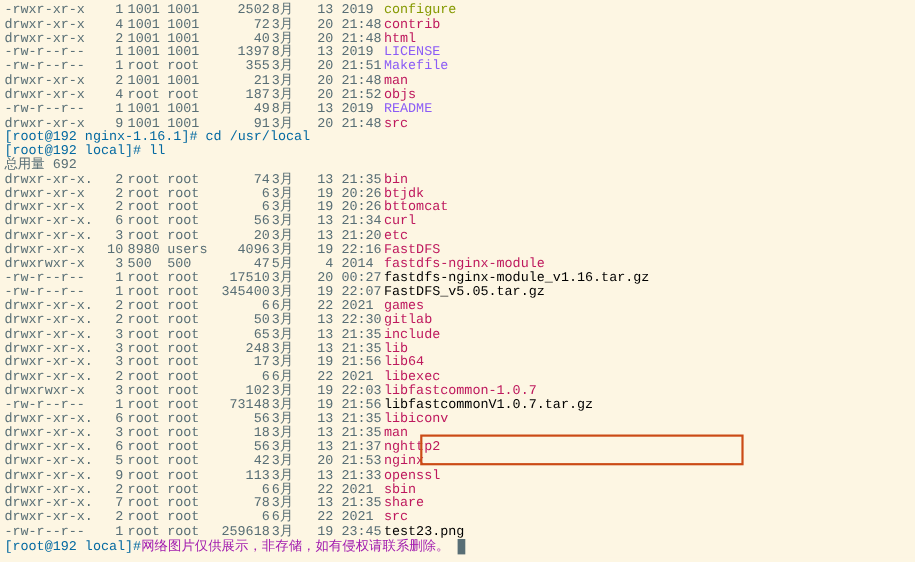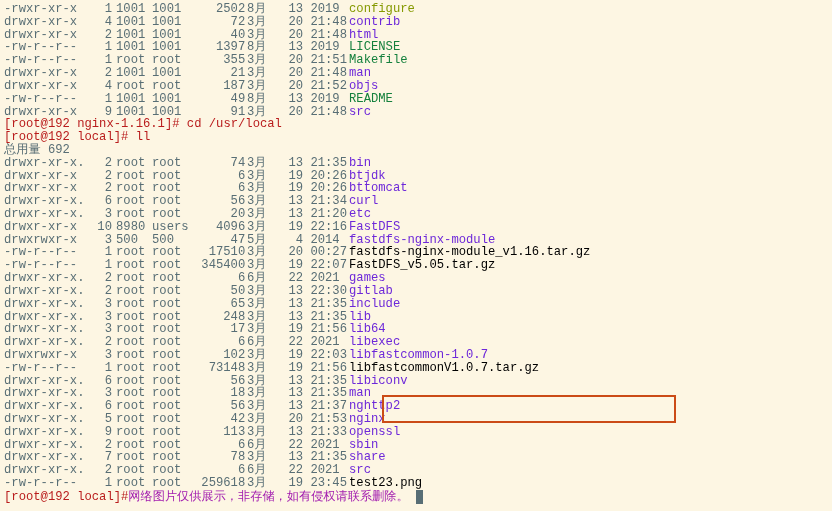--- a/index.html
+++ b/index.html
@@ -4,25 +4,25 @@
 <style>
   html,body{margin:0;padding:0;background:#fdf6e3;font-family:"Courier New",monospace;font-size:12.2px;line-height:1.05;color:#586e75;}
   .term{padding:3px 4px;white-space:pre;}
   .row span.perm{display:inline-block;width:82px;}
   .row span.links{display:inline-block;text-align:right;width:26px;}
   .row span.owner{display:inline-block;width:36px;margin-left:4px;}
   .row span.grp{display:inline-block;width:42px;}
   .row span.size{display:inline-block;text-align:right;width:50px;}
   .row span.date{display:inline-block;width:100px;margin-left:3px;}
   .row span.name{margin-left:2px;}
-  .c-dir{color:#6d28d9;}
+  .c-dir{color:#be185d;}
   .c-exec{color:#859900;}
   .c-arch{color:#000000;}
-  .c-plain{color:#15803d;}
-  .prompt{color:#b91c1c;}
+  .c-plain{color:#8b5cf6;}
+  .prompt{color:#0369a1;}
   .highlight-box{position:absolute;border:2px solid #cb4b16;pointer-events:none;}
   .watermark{color:#a21caf;}
   .cursor{display:inline-block;width:7px;height:14px;background:#586e75;vertical-align:middle;}
 </style>
 </head>
 <body>
 
 <div class="term" id="term"><div class="row"><span class="perm">-rwxr-xr-x</span><span class="links"> 1</span><span class="owner">1001</span><span class="grp">1001 </span><span class="size">   2502</span><span class="date">8月   13 2019</span><span class="name c-exec">configure</span></div><div class="row"><span class="perm">drwxr-xr-x</span><span class="links"> 4</span><span class="owner">1001</span><span class="grp">1001 </span><span class="size">     72</span><span class="date">3月   20 21:48</span><span class="name c-dir">contrib</span></div><div class="row"><span class="perm">drwxr-xr-x</span><span class="links"> 2</span><span class="owner">1001</span><span class="grp">1001 </span><span class="size">     40</span><span class="date">3月   20 21:48</span><span class="name c-dir">html</span></div><div class="row"><span class="perm">-rw-r--r--</span><span class="links"> 1</span><span class="owner">1001</span><span class="grp">1001 </span><span class="size">   1397</span><span class="date">8月   13 2019</span><span class="name c-plain">LICENSE</span></div><div class="row"><span class="perm">-rw-r--r--</span><span class="links"> 1</span><span class="owner">root</span><span class="grp">root </span><span class="size">    355</span><span class="date">3月   20 21:51</span><span class="name c-plain">Makefile</span></div><div class="row"><span class="perm">drwxr-xr-x</span><span class="links"> 2</span><span class="owner">1001</span><span class="grp">1001 </span><span class="size">     21</span><span class="date">3月   20 21:48</span><span class="name c-dir">man</span></div><div class="row"><span class="perm">drwxr-xr-x</span><span class="links"> 4</span><span class="owner">root</span><span class="grp">root </span><span class="size">    187</span><span class="date">3月   20 21:52</span><span class="name c-dir">objs</span></div><div class="row"><span class="perm">-rw-r--r--</span><span class="links"> 1</span><span class="owner">1001</span><span class="grp">1001 </span><span class="size">     49</span><span class="date">8月   13 2019</span><span class="name c-plain">README</span></div><div class="row"><span class="perm">drwxr-xr-x</span><span class="links"> 9</span><span class="owner">1001</span><span class="grp">1001 </span><span class="size">     91</span><span class="date">3月   20 21:48</span><span class="name c-dir">src</span></div><div class="prompt">[root@192 nginx-1.16.1]# cd /usr/local</div><div class="prompt">[root@192 local]# ll</div><div>总用量 692</div><div class="row"><span class="perm">drwxr-xr-x.</span><span class="links"> 2</span><span class="owner">root</span><span class="grp">root </span><span class="size">     74</span><span class="date">3月   13 21:35</span><span class="name c-dir">bin</span></div><div class="row"><span class="perm">drwxr-xr-x</span><span class="links"> 2</span><span class="owner">root</span><span class="grp">root </span><span class="size">      6</span><span class="date">3月   19 20:26</span><span class="name c-dir">btjdk</span></div><div class="row"><span class="perm">drwxr-xr-x</span><span class="links"> 2</span><span class="owner">root</span><span class="grp">root </span><span class="size">      6</span><span class="date">3月   19 20:26</span><span class="name c-dir">bttomcat</span></div><div class="row"><span class="perm">drwxr-xr-x.</span><span class="links"> 6</span><span class="owner">root</span><span class="grp">root </span><span class="size">     56</span><span class="date">3月   13 21:34</span><span class="name c-dir">curl</span></div><div class="row"><span class="perm">drwxr-xr-x.</span><span class="links"> 3</span><span class="owner">root</span><span class="grp">root </span><span class="size">     20</span><span class="date">3月   13 21:20</span><span class="name c-dir">etc</span></div><div class="row"><span class="perm">drwxr-xr-x</span><span class="links">10</span><span class="owner">8980</span><span class="grp">users</span><span class="size">   4096</span><span class="date">3月   19 22:16</span><span class="name c-dir">FastDFS</span></div><div class="row"><span class="perm">drwxrwxr-x</span><span class="links"> 3</span><span class="owner">500 </span><span class="grp">500  </span><span class="size">     47</span><span class="date">5月    4 2014</span><span class="name c-dir">fastdfs-nginx-module</span></div><div class="row"><span class="perm">-rw-r--r--</span><span class="links"> 1</span><span class="owner">root</span><span class="grp">root </span><span class="size">  17510</span><span class="date">3月   20 00:27</span><span class="name c-arch">fastdfs-nginx-module_v1.16.tar.gz</span></div><div class="row"><span class="perm">-rw-r--r--</span><span class="links"> 1</span><span class="owner">root</span><span class="grp">root </span><span class="size"> 345400</span><span class="date">3月   19 22:07</span><span class="name c-arch">FastDFS_v5.05.tar.gz</span></div><div class="row"><span class="perm">drwxr-xr-x.</span><span class="links"> 2</span><span class="owner">root</span><span class="grp">root </span><span class="size">      6</span><span class="date">6月   22 2021</span><span class="name c-dir">games</span></div><div class="row"><span class="perm">drwxr-xr-x.</span><span class="links"> 2</span><span class="owner">root</span><span class="grp">root </span><span class="size">     50</span><span class="date">3月   13 22:30</span><span class="name c-dir">gitlab</span></div><div class="row"><span class="perm">drwxr-xr-x.</span><span class="links"> 3</span><span class="owner">root</span><span class="grp">root </span><span class="size">     65</span><span class="date">3月   13 21:35</span><span class="name c-dir">include</span></div><div class="row"><span class="perm">drwxr-xr-x.</span><span class="links"> 3</span><span class="owner">root</span><span class="grp">root </span><span class="size">    248</span><span class="date">3月   13 21:35</span><span class="name c-dir">lib</span></div><div class="row"><span class="perm">drwxr-xr-x.</span><span class="links"> 3</span><span class="owner">root</span><span class="grp">root </span><span class="size">     17</span><span class="date">3月   19 21:56</span><span class="name c-dir">lib64</span></div><div class="row"><span class="perm">drwxr-xr-x.</span><span class="links"> 2</span><span class="owner">root</span><span class="grp">root </span><span class="size">      6</span><span class="date">6月   22 2021</span><span class="name c-dir">libexec</span></div><div class="row"><span class="perm">drwxrwxr-x</span><span class="links"> 3</span><span class="owner">root</span><span class="grp">root </span><span class="size">    102</span><span class="date">3月   19 22:03</span><span class="name c-dir">libfastcommon-1.0.7</span></div><div class="row"><span class="perm">-rw-r--r--</span><span class="links"> 1</span><span class="owner">root</span><span class="grp">root </span><span class="size">  73148</span><span class="date">3月   19 21:56</span><span class="name c-arch">libfastcommonV1.0.7.tar.gz</span></div><div class="row"><span class="perm">drwxr-xr-x.</span><span class="links"> 6</span><span class="owner">root</span><span class="grp">root </span><span class="size">     56</span><span class="date">3月   13 21:35</span><span class="name c-dir">libiconv</span></div><div class="row"><span class="perm">drwxr-xr-x.</span><span class="links"> 3</span><span class="owner">root</span><span class="grp">root </span><span class="size">     18</span><span class="date">3月   13 21:35</span><span class="name c-dir">man</span></div><div class="row"><span class="perm">drwxr-xr-x.</span><span class="links"> 6</span><span class="owner">root</span><span class="grp">root </span><span class="size">     56</span><span class="date">3月   13 21:37</span><span class="name c-dir">nghttp2</span></div><div class="row"><span class="perm">drwxr-xr-x.</span><span class="links"> 5</span><span class="owner">root</span><span class="grp">root </span><span class="size">     42</span><span class="date">3月   20 21:53</span><span class="name c-dir">nginx</span></div><div class="row"><span class="perm">drwxr-xr-x.</span><span class="links"> 9</span><span class="owner">root</span><span class="grp">root </span><span class="size">    113</span><span class="date">3月   13 21:33</span><span class="name c-dir">openssl</span></div><div class="row"><span class="perm">drwxr-xr-x.</span><span class="links"> 2</span><span class="owner">root</span><span class="grp">root </span><span class="size">      6</span><span class="date">6月   22 2021</span><span class="name c-dir">sbin</span></div><div class="row"><span class="perm">drwxr-xr-x.</span><span class="links"> 7</span><span class="owner">root</span><span class="grp">root </span><span class="size">     78</span><span class="date">3月   13 21:35</span><span class="name c-dir">share</span></div><div class="row"><span class="perm">drwxr-xr-x.</span><span class="links"> 2</span><span class="owner">root</span><span class="grp">root </span><span class="size">      6</span><span class="date">6月   22 2021</span><span class="name c-dir">src</span></div><div class="row"><span class="perm">-rw-r--r--</span><span class="links"> 1</span><span class="owner">root</span><span class="grp">root </span><span class="size"> 259618</span><span class="date">3月   19 23:45</span><span class="name c-arch">test23.png</span></div><div><span class="prompt">[root@192 local]#</span><span class="watermark">网络图片仅供展示，非存储，如有侵权请联系删除。</span> <span class="cursor"></span></div></div>
 <div class="highlight-box" id="hl" style="top: 395px; left: 382px; width: 290px; height: 24px;"></div>
 

